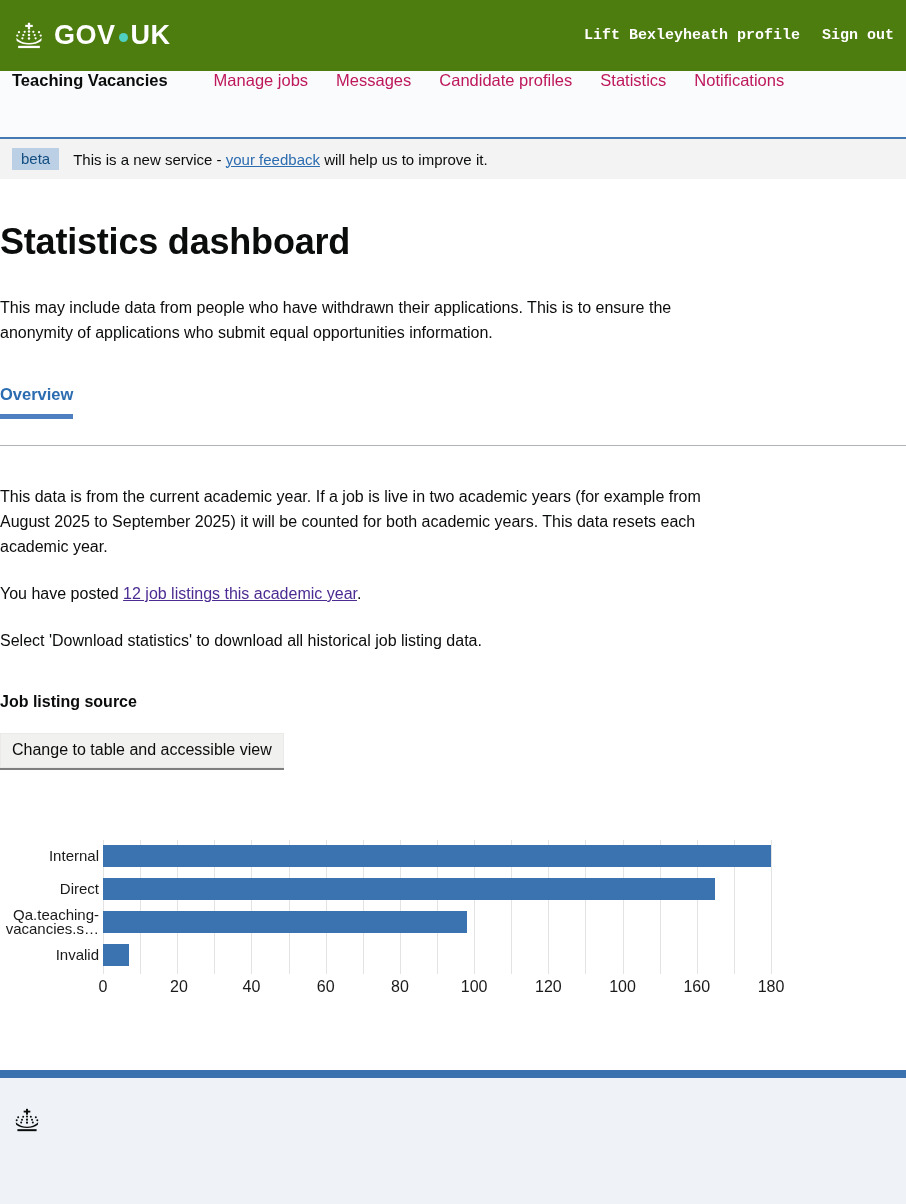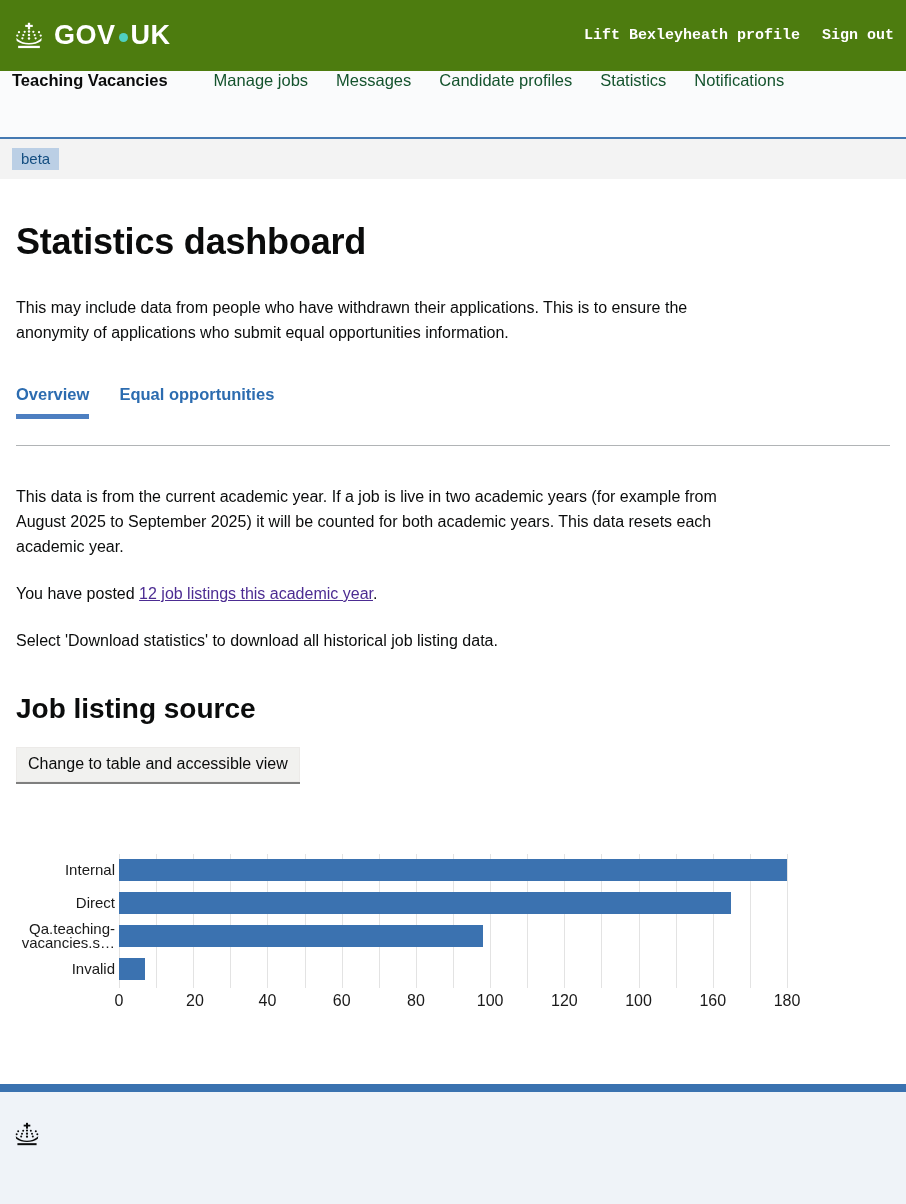--- a/index.html
+++ b/index.html
@@ -20,50 +20,50 @@
   .logo-text { font-size:27px; font-weight:bold; letter-spacing:.5px; display:flex; align-items:center; }
   .logo-dot { width:9px; height:9px; border-radius:50%; background:#4fd0c1; display:inline-block; margin:4px 3px 0 3px; }
   .header-links { display:flex; gap:22px;font-family:Liberation Mono, monospace; }
   .header-links a { color:#fff; text-decoration:none; font-weight:bold; font-size:15px; cursor:pointer; }
   
   .service-nav {
     background:#fafbfc; border-bottom:2px solid #4579b2;
     height:68px; display:flex; align-items:flex-start; padding:0 12px; gap:28px;
   }
   .service-name { font-weight:bold; font-size:16.5px; color:#0b0c0c; margin-right:18px; text-decoration:none; cursor:pointer; }
-  .service-nav a.nav-item { color:#14532d; text-decoration:none; font-size:16.5px; cursor:pointer; }
+  .service-nav a.nav-item { color:#be185d; text-decoration:none; font-size:16.5px; cursor:pointer; }
   
   .beta-banner {
     background:#f3f3f3; padding:9px 12px; display:flex; align-items:center; gap:14px;
     font-size:15px;
   }
   .beta-tag {
     background:#bbcfe5; color:#144e81; padding:3px 9px 4px; font-size:15px; line-height:1;
   }
   .beta-text a { color:#2c6cb0; text-decoration:underline; cursor:pointer; }
   
-  .main { padding:0 16px 62px; }
+  .main { padding:0 0 62px; }
   h1.page-title { font-size:36px; font-weight:bold; margin-top:42px; letter-spacing:-.2px; }
   .intro { margin-top:32px; line-height:25px; max-width:740px; }
   
   .tabs { display:flex; gap:30px; margin-top:40px; }
   .tab { font-weight:bold; color:#2c6cb0; text-decoration:none; font-size:16.5px; padding-bottom:10px; cursor:pointer; }
   .tab.active { border-bottom:5px solid #4d7fc1; }
   hr.tab-rule { border:none; border-top:1px solid #b1b4b6; margin-top:26px; }
   .year-note { margin-top:38px; line-height:25px; max-width:745px; }
   .posted-line { margin-top:22px; line-height:25px; }
   .posted-line a { color:#4c2c92; text-decoration:underline; cursor:pointer; }
   .download-hint { margin-top:22px; line-height:25px; }
   .gov-button-secondary {
     display:inline-block; background:#f1f1ef; border:1px solid #eceae8;
     box-shadow:0 2px 0 #7f7f7f; color:#0b0c0c; font-size:16px;
     font-family:"Liberation Sans", sans-serif;
     padding:7px 11px 8px; margin-top:22px; cursor:pointer;
   }
-  h2.section-heading { font-size:28px; font-weight:bold; margin-top:40px; }
+  h2.section-heading { font-size:16px; font-weight:bold; margin-top:40px; }
   
   .chart { position:relative; margin-top:72px; height:168px; }
   .chart-labels { position:absolute; left:0; top:0; width:101px; height:134px; }
   .cat-label {
     position:absolute; right:2px; transform:translateY(-50%);
     text-align:right; font-size:15px; line-height:14px; white-space:pre-line; color:#1a1a1a; width:101px;
   }
   .chart-plot { position:absolute; left:103px; top:0; width:668px; height:134px; }
   .gridline { position:absolute; top:0; width:1px; height:134px; background:#e3e3e3; }
   .bar { position:absolute; left:0; height:22px; background:#3b72b0; }
@@ -120,30 +120,30 @@
   <a href="#" class="service-name">Teaching Vacancies</a>
   <a href="#" class="nav-item">Manage jobs</a>
   <a href="#" class="nav-item">Messages</a>
   <a href="#" class="nav-item">Candidate profiles</a>
   <a href="#" class="nav-item">Statistics</a>
   <a href="#" class="nav-item">Notifications</a>
 </nav>
 
 <div class="beta-banner">
   <span class="beta-tag">beta</span>
+  <span class="beta-text"><span>This is a new service - </span><a href="#">your feedback</a><span> will help us to improve it.</span></span>
 </div>
 
 <main class="main">
   <h1 class="page-title">Statistics dashboard</h1>
 
   <p class="intro">This may include data from people who have withdrawn their applications. This is to ensure the anonymity of applications who submit equal opportunities information.</p>
 
   <div class="tabs">
     <a href="#" class="tab active">Overview</a>
-    <a href="#" class="tab">Equal opportunities</a>
   </div>
   <hr class="tab-rule">
 
   <p class="year-note">This data is from the current academic year. If a job is live in two academic years (for example from August 2025 to September 2025) it will be counted for both academic years. This data resets each academic year.</p>
 
   <p class="posted-line"><span>You have posted </span><a href="#">12 job listings this academic year</a><span>.</span></p>
 
   <p class="download-hint">Select 'Download statistics' to download all historical job listing data.</p>
 
 

